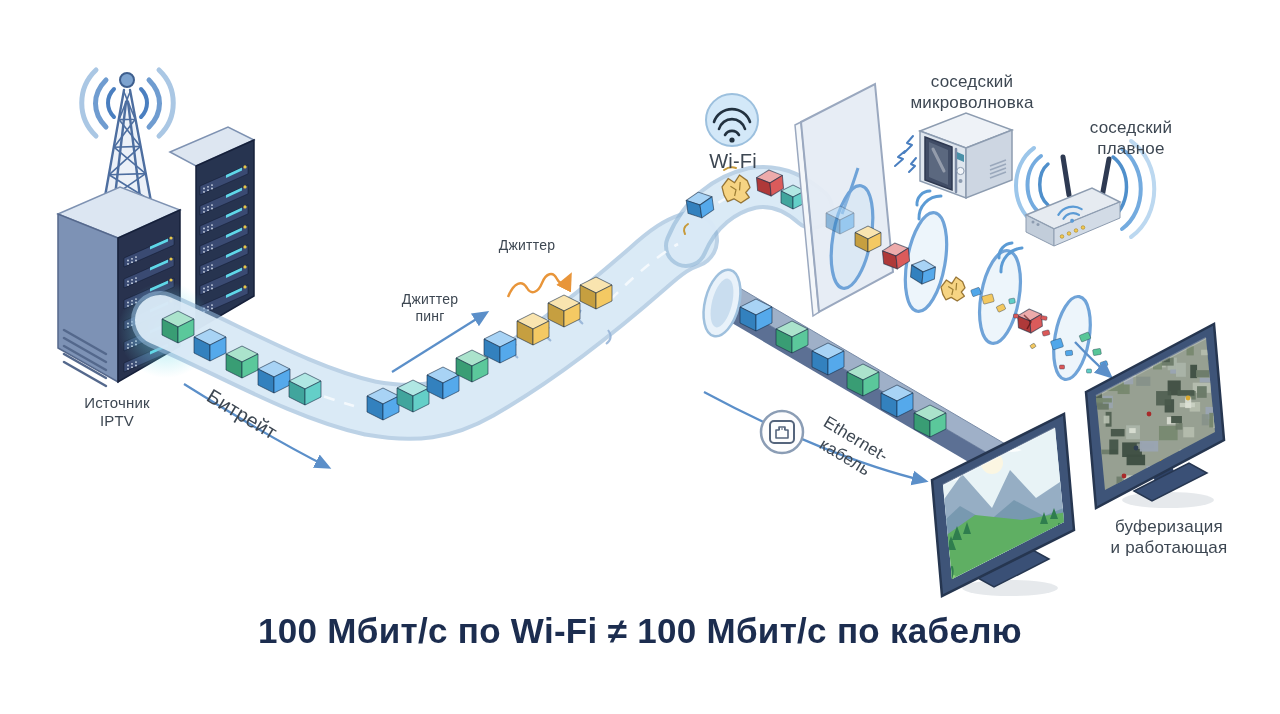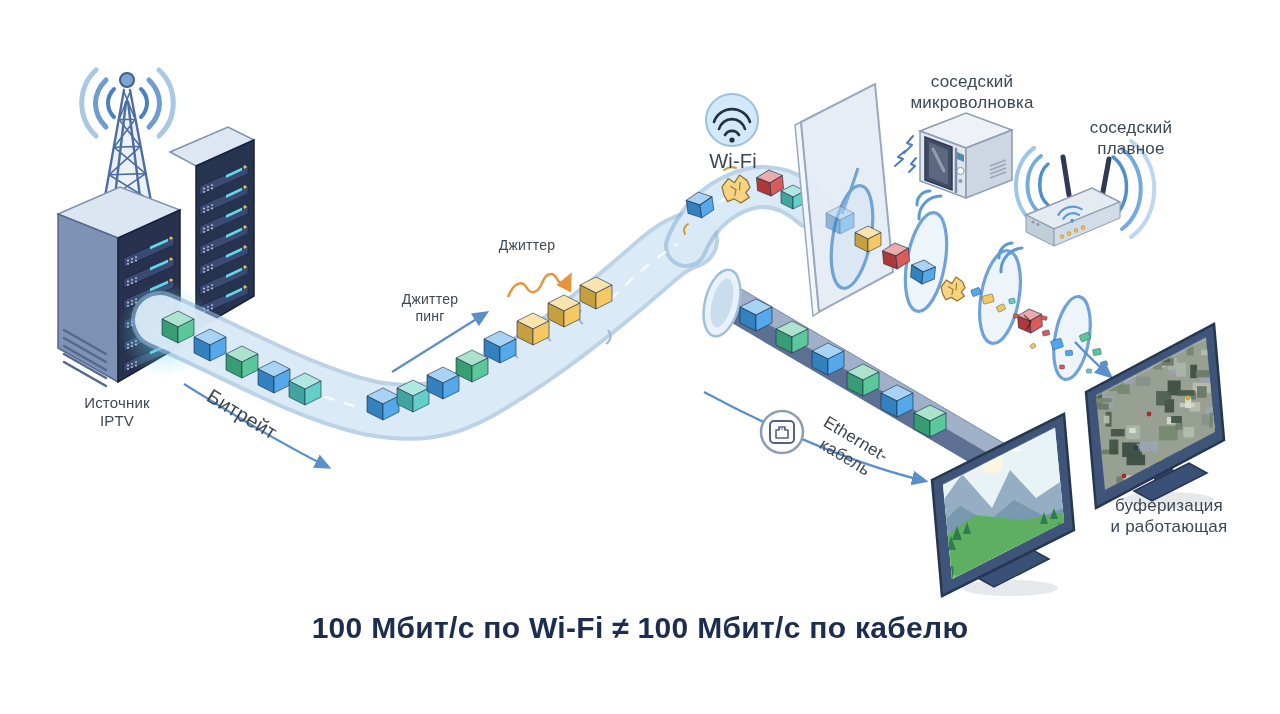--- a/index.html
+++ b/index.html
@@ -4,21 +4,21 @@
 <style>
   html,body{margin:0;padding:0;background:#fff;}
   .stage{position:relative;width:1280px;height:714px;background:var(--background,#fff);
          overflow:hidden;font-family:"Liberation Sans",sans-serif;}
   .stage svg{position:absolute;left:0;top:0;}
   .lbl{position:absolute;color:var(--label-text,#3d4752);text-align:center;
        line-height:1.22;font-size:14px;letter-spacing:.2px;}
   .lbl.small{font-size:17px;}
   .lbl.rot{transform:rotate(31deg);}
   .lbl .ln{white-space:nowrap;}
-  #title{position:absolute;left:0;right:0;top:611px;text-align:center;font-size:30px;
+  #title{position:absolute;left:0;right:0;top:611px;text-align:center;font-size:35px;
          font-weight:bold;color:var(--title-text,#1c2d4f);letter-spacing:.3px;}
 </style>
 </head>
 <body>
 
 <div class="stage">
 <svg width="1280" height="714" viewBox="0 0 1280 714">
   <defs>
     <radialGradient id="glow">
       <stop offset="0%" stop-color="rgba(110,220,232,0.6)"></stop>
@@ -626,19 +626,19 @@
   <div class="ln">соседский</div>
   <div class="ln">плавное</div>
 </div>
 
 <div class="lbl small rot" style="left:798px;top:428px;width:104px">
   <div class="ln">Ethernet-</div>
   <div class="ln">кабель</div>
 </div>
 
 
-<div class="lbl small" style="left:1080px;top:496px;width:178px">
+<div class="lbl small" style="left:1080px;top:517px;width:178px">
   <div class="ln">буферизация</div>
   <div class="ln">и работающая</div>
 </div>
 
 <div id="title">100 Мбит/с по Wi-Fi ≠ 100 Мбит/с по кабелю</div>
 </div>
 
 </body></html>

